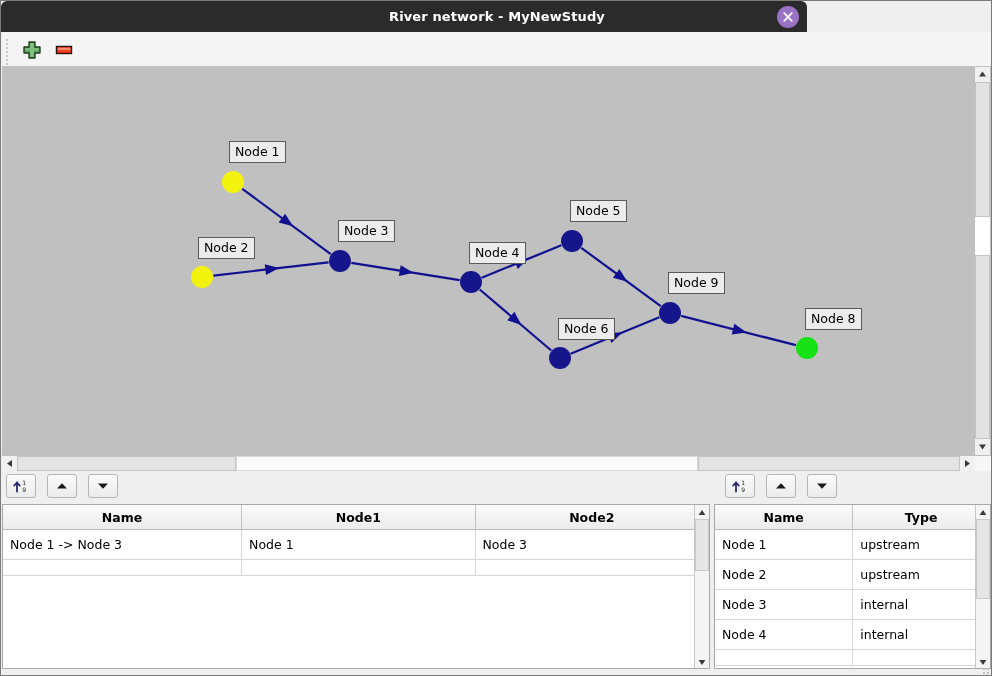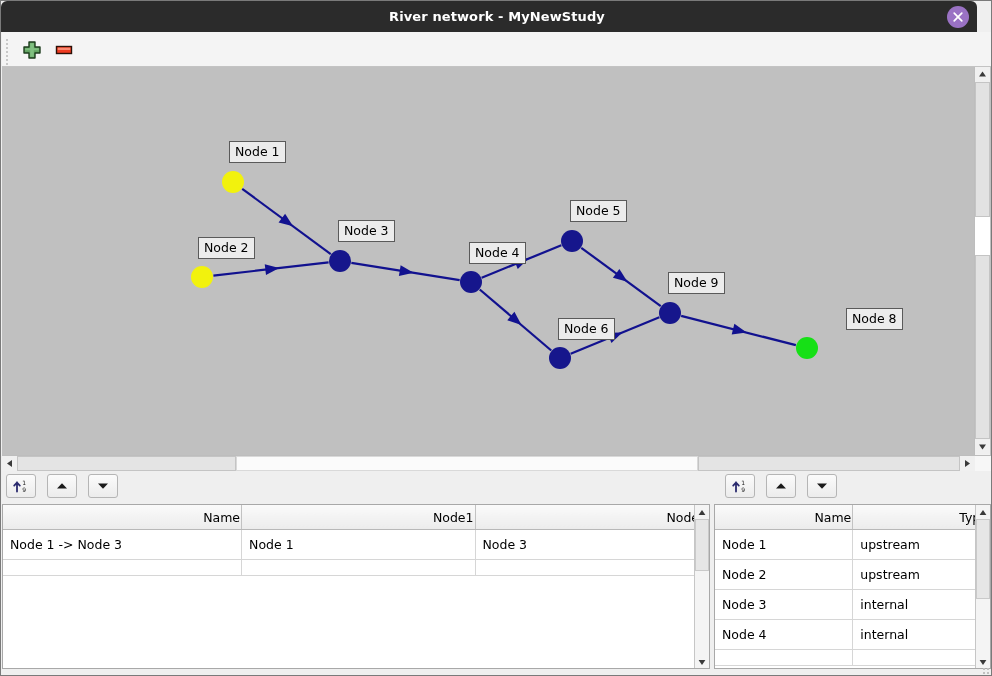--- a/index.html
+++ b/index.html
@@ -15,21 +15,21 @@
     width: 992px; height: 676px;
     background: #efefef;
     border: 1px solid #7a7a7a;
     box-sizing: border-box;
     overflow: hidden;
   }
 
   
   #titlebar {
     position: absolute; left: 0; top: 0;
-    width: 976px; height: 31px;
+    width: 806px; height: 31px;
     background: #2b2b2b;
     border-top-left-radius: 6px;
     border-top-right-radius: 6px;
     box-sizing: border-box;
   }
   #title-text {
     position: absolute;
     left: 0; top: 0; width: 992px; height: 31px;
     line-height: 31px;
     text-align: center;
@@ -184,24 +184,24 @@
     border-collapse: collapse;
     width: 100%;
     table-layout: fixed;
     font-size: 12.5px;
     color: #000;
   }
   table.grid th {
     background: linear-gradient(#fafafa, #ececec);
     border-right: 1px solid #c2c2c2;
     border-bottom: 1px solid #b8b8b8;
-    font-weight: normal;
+    font-weight: bold;
     font-size: 12.5px;
     height: 22px;
-    text-align: right;
+    text-align: center;
     color: #000;
     user-select:none;
   }
   table.grid td {
     border-right: 1px solid #d6d6d6;
     border-bottom: 1px solid #d6d6d6;
     height: 29px;
     padding: 0 0 0 7px;
     background: #ffffff;
     white-space: nowrap;
@@ -304,21 +304,21 @@
         </g>
     </svg>
     <div id="label-layer">
         <div class="node-label" style="left: 227px; top: 74px;">Node 1</div>
         <div class="node-label" style="left: 196px; top: 170px;">Node 2</div>
         <div class="node-label" style="left: 336px; top: 153px;">Node 3</div>
         <div class="node-label" style="left: 467px; top: 175px;">Node 4</div>
         <div class="node-label" style="left: 568px; top: 133px;">Node 5</div>
         <div class="node-label" style="left: 556px; top: 251px;">Node 6</div>
         <div class="node-label" style="left: 666px; top: 205px;">Node 9</div>
-        <div class="node-label" style="left: 803px; top: 241px; margin-left: 41px;">Node 8</div>
+        <div class="node-label" style="left: 803px; top: 241px;">Node 8</div>
       </div>
   </div>
 
   <div id="vscroll">
     <div class="sb-arrow" style="left:0;top:0;width:15px;height:15px;">
       <svg class="tri" width="15" height="15" viewBox="0 0 15 15">
           <path d="M7.5 4.5 L11 9.5 L4 9.5 Z" fill="#3a3a3a"></path>
         </svg>
     </div>
     <div class="sb-thumb" style="left:0;top:15px;width:15px;height:135px;"></div>

